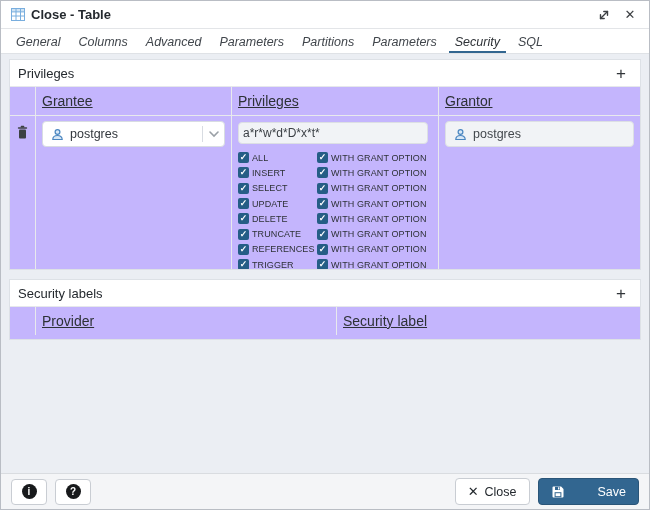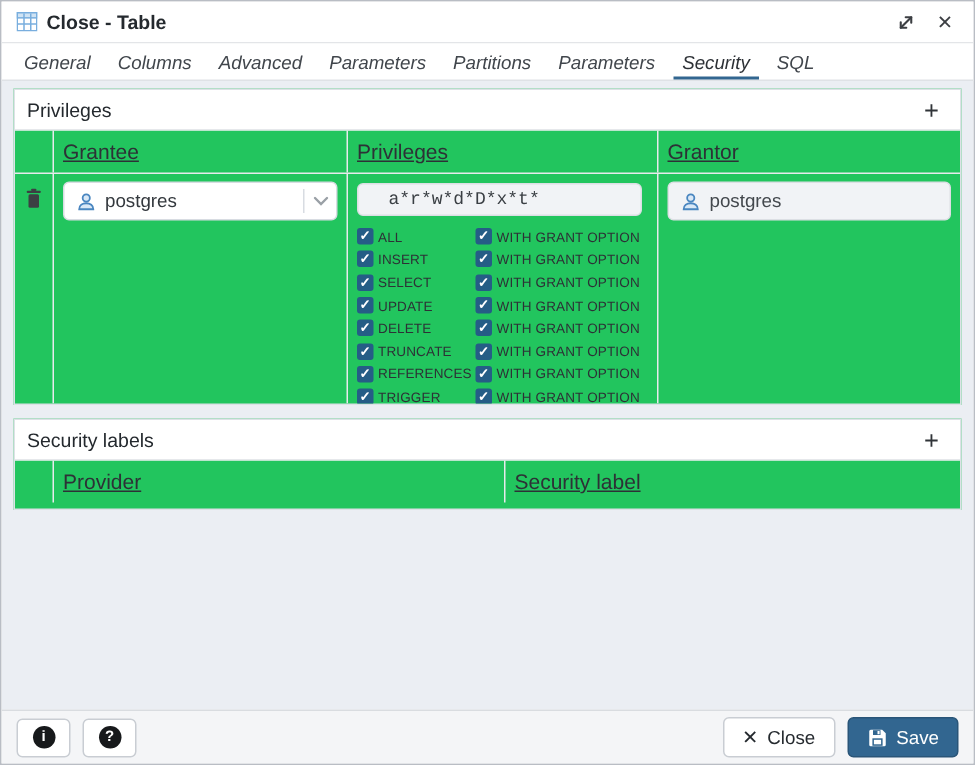--- a/index.html
+++ b/index.html
@@ -31,21 +31,21 @@
   }
   .tab {
     font-size: 12.5px; color: #41464c; padding: 4px 6px 0 6px; margin: 0 3px;
     display: flex; align-items: center; cursor: pointer; border-bottom: 2.5px solid transparent;
   }
   .tab.active { color: #2d3136; border-bottom-color: #326690; }
 
   
   .content { flex: 1; background: #ebeef3; padding: 5px 8px; overflow: hidden; }
 
-  .panel { background: #22c55e; border: 1px solid #dde1e6; border-radius: 0; overflow: hidden; }
+  .panel { background: #c4b5fd; border: 1px solid #dde1e6; border-radius: 0; overflow: hidden; }
   .panel + .panel { margin-top: 9px; }
   .panel-header {
     height: 27px; display: flex; align-items: center; padding: 0 8px;
     border-bottom: 1px solid #e6e8eb; background: #fff;
   }
   .panel-title { font-size: 13px; color: #24292e; }
   .panel-header .spacer { flex: 1; }
   .add-btn { font-size: 17px; font-weight: 400; color: #303438; width: 22px; height: 22px;
     display: flex; align-items: center; justify-content: center; cursor: pointer; line-height: 1; }
 
@@ -76,22 +76,22 @@
   .select-sep { width: 1px; height: 16px; background: #d8dce2; margin: 0 5px; }
 
   .ro-field {
     height: 26px; border: 1px solid #dcdfe4; border-radius: 4px; background: #f1f3f6;
     display: flex; align-items: center; padding: 0 8px; margin-top: 1px;
   }
   .ro-field .val { font-size: 12.5px; color: #43484d; margin-left: 6px; }
 
   .priv-input {
     width: 190px; height: 22px; border: 1px solid #dcdfe4; border-radius: 4px;
-    background: #f1f3f6; font-family: Liberation Mono, monospace;
-    font-size: 12px; color: #3a3f44; padding: 0 20px; outline: none; margin-top: 2px;
+    background: #f1f3f6; font-family: Liberation Sans, sans-serif;
+    font-size: 12px; color: #3a3f44; padding: 0 4px; outline: none; margin-top: 2px;
   }
 
   .chk-list { margin-top: 6px; }
   .chk-row { display: flex; align-items: center; height: 15.3px; }
   .chk-group { display: flex; align-items: center; }
   .chk-group.left { width: 79px; flex: 0 0 auto; }
   .chk {
     width: 11px; height: 11px; background: #255d86; border-radius: 2px; flex: 0 0 auto;
     display: flex; align-items: center; justify-content: center; cursor: pointer;
     color: #fff; font-size: 9px; line-height: 1; font-weight: bold;
@@ -119,21 +119,21 @@
     font-size: 10px; font-weight: bold; display: flex; align-items: center; justify-content: center;
   }
   .footer .spacer { flex: 1; }
   .btn {
     height: 27px; border-radius: 4px; border: 1px solid #c9cdd3; background: #fff;
     font-family: "Liberation Sans", sans-serif; font-size: 12.5px; color: #24292e;
     display: flex; align-items: center; padding: 0 12px; cursor: pointer;
   }
   .btn + .btn { margin-left: 8px; }
   .btn .bicon { margin-right: 6px; display: flex; align-items: center; font-size: 13px; line-height: 1; }
-  .btn.primary { background: #326690; border-color: #2a5578; color: #fff; }
+  .btn.primary { background: #326690; border-color: #2a5578; color: #fff; gap: 27px; }
 
   svg { display: block; }
 </style>
 </head>
 <body>
 
 <div class="dialog">
 
   <div class="titlebar">
     <span>

